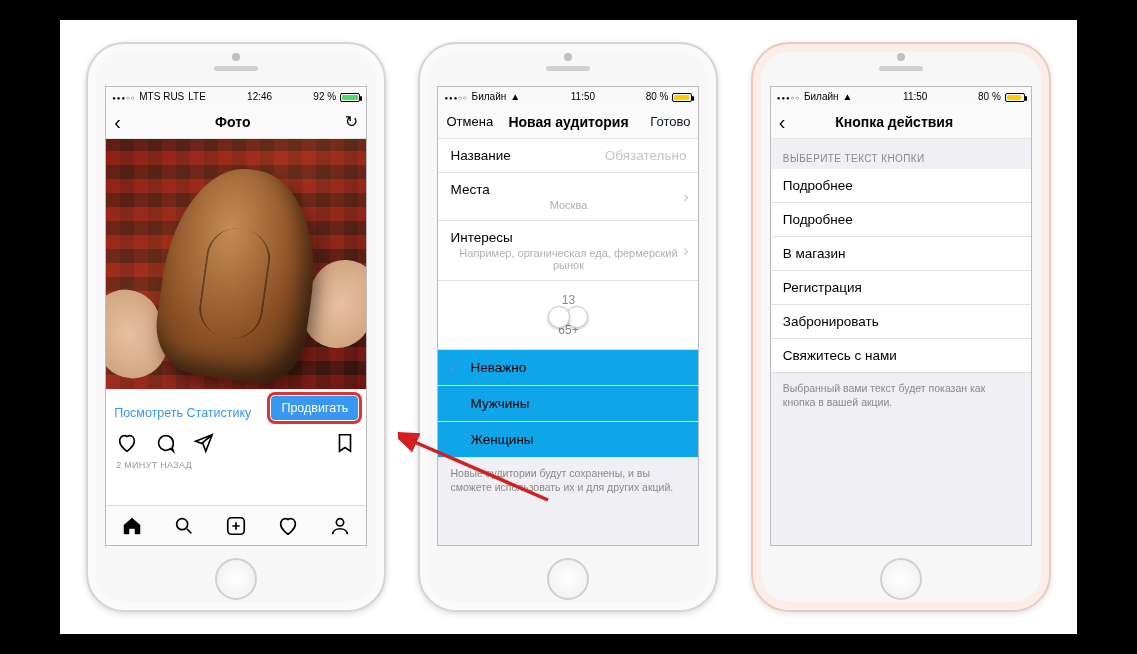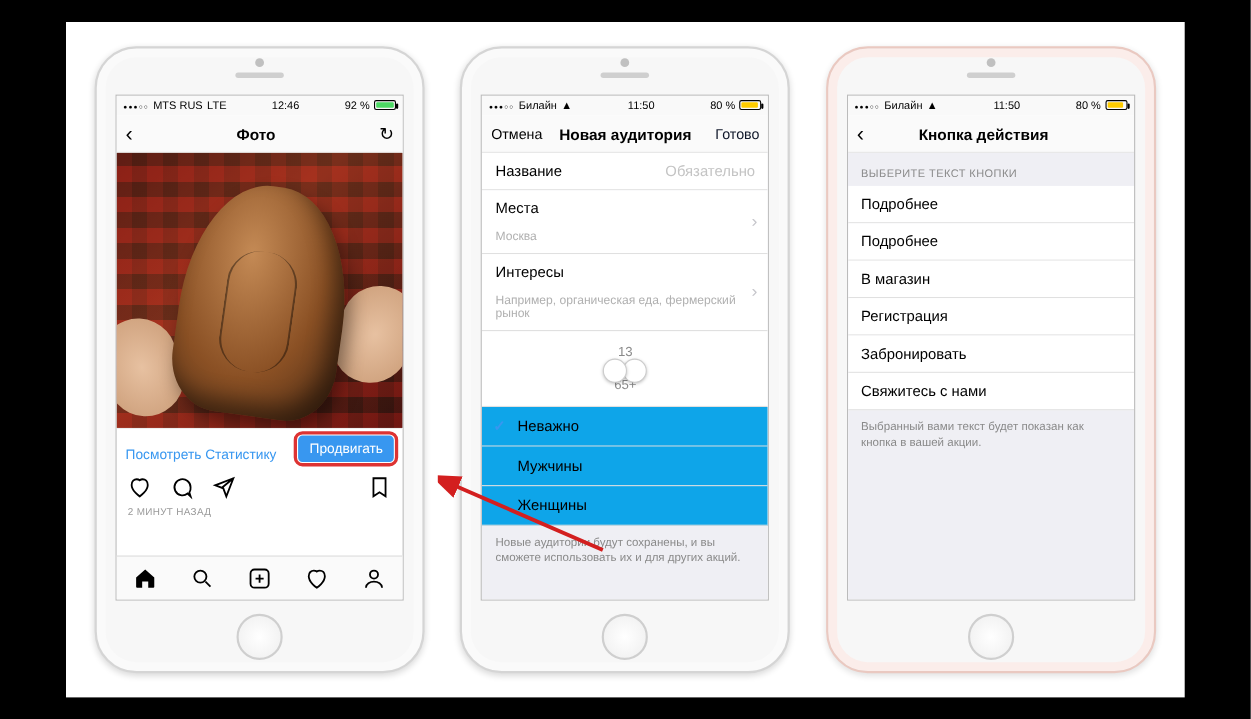--- a/index.html
+++ b/index.html
@@ -53,21 +53,21 @@
     display:flex; flex-direction:column;
   }
   .status-bar {
     height: 18px;
     font-size: 10px;
     display:flex; align-items:center; justify-content:space-between;
     padding: 0 6px;
     color:#000;
     background:#f9f9f9;
   }
-  .status-bar .sb-left, .status-bar .sb-right { display:flex; gap:4px; align-items:flex-start; }
+  .status-bar .sb-left, .status-bar .sb-right { display:flex; gap:4px; align-items:flex-end; }
   .batt { display:inline-block; width:20px; height:9px; border:1px solid #000; border-radius:2px; position:relative; }
   .batt::after { content:""; position:absolute; right:-3px; top:2px; width:2px; height:5px; background:#000; border-radius:1px;}
   .batt .fill { position:absolute; left:1px; top:1px; bottom:1px; border-radius:1px; }
   .batt.green .fill { background:#4cd964; width:90%; }
   .batt.yellow .fill { background:#ffcc00; width:78%; }
   .dots::before { content:"●●●○○"; font-size:6px; letter-spacing:1px; }
 
   .nav-bar {
     height: 34px; border-bottom:1px solid #e5e5e5; background:#fafafa;
     display:flex; align-items:center; justify-content:space-between;
@@ -139,21 +139,21 @@
     font-size:10px; color:#8a8a8a; letter-spacing:.4px;
     padding: 14px 12px 5px; background:#efeff4; text-transform:uppercase;
   }
   .settings-body { flex:1; background:#efeff4; overflow:hidden; font-size:13.5px;}
   .cell {
     background:#fff; border-bottom: .5px solid #e0e0e0;
     padding: 9px 12px; display:flex; flex-direction:column; position:relative;
   }
   .cell.row { flex-direction:row; justify-content:space-between; align-items:center;}
   .cell .label { color:#000; }
-  .cell .sub { color:#b0b0b0; font-size:11px; margin-top:12px; }
+  .cell .sub { color:#b0b0b0; font-size:11px; margin-top:2px;text-align:center; }
   .cell .chev-r { position:absolute; right:10px; top:50%; transform:translateY(-50%); color:#c7c7cc; font-size:16px;}
   .cell .placeholder { color:#c4c4c4; }
   .footer-note { font-size:10.5px; color:#8a8a8a; padding:8px 12px; line-height:1.35;}
   .slider-row { background:#fff; padding: 12px 10px; display:flex; align-items:center; gap:8px; font-size:12px; color:#8a8a8a; border-bottom:.5px solid #e0e0e0;flex-direction:column;}
   .slider-track { flex:1; height:2px; background:#3897f0; position:relative; border-radius:2px;}
   .slider-track::before {
     content:""; width:20px; height:20px; background:#fff; border:1px solid #ccc; border-radius:50%;
     position:absolute; left:-2px; top:-9px; box-shadow:0 1px 3px rgba(0,0,0,.25);
   }
   .slider-track::after {

